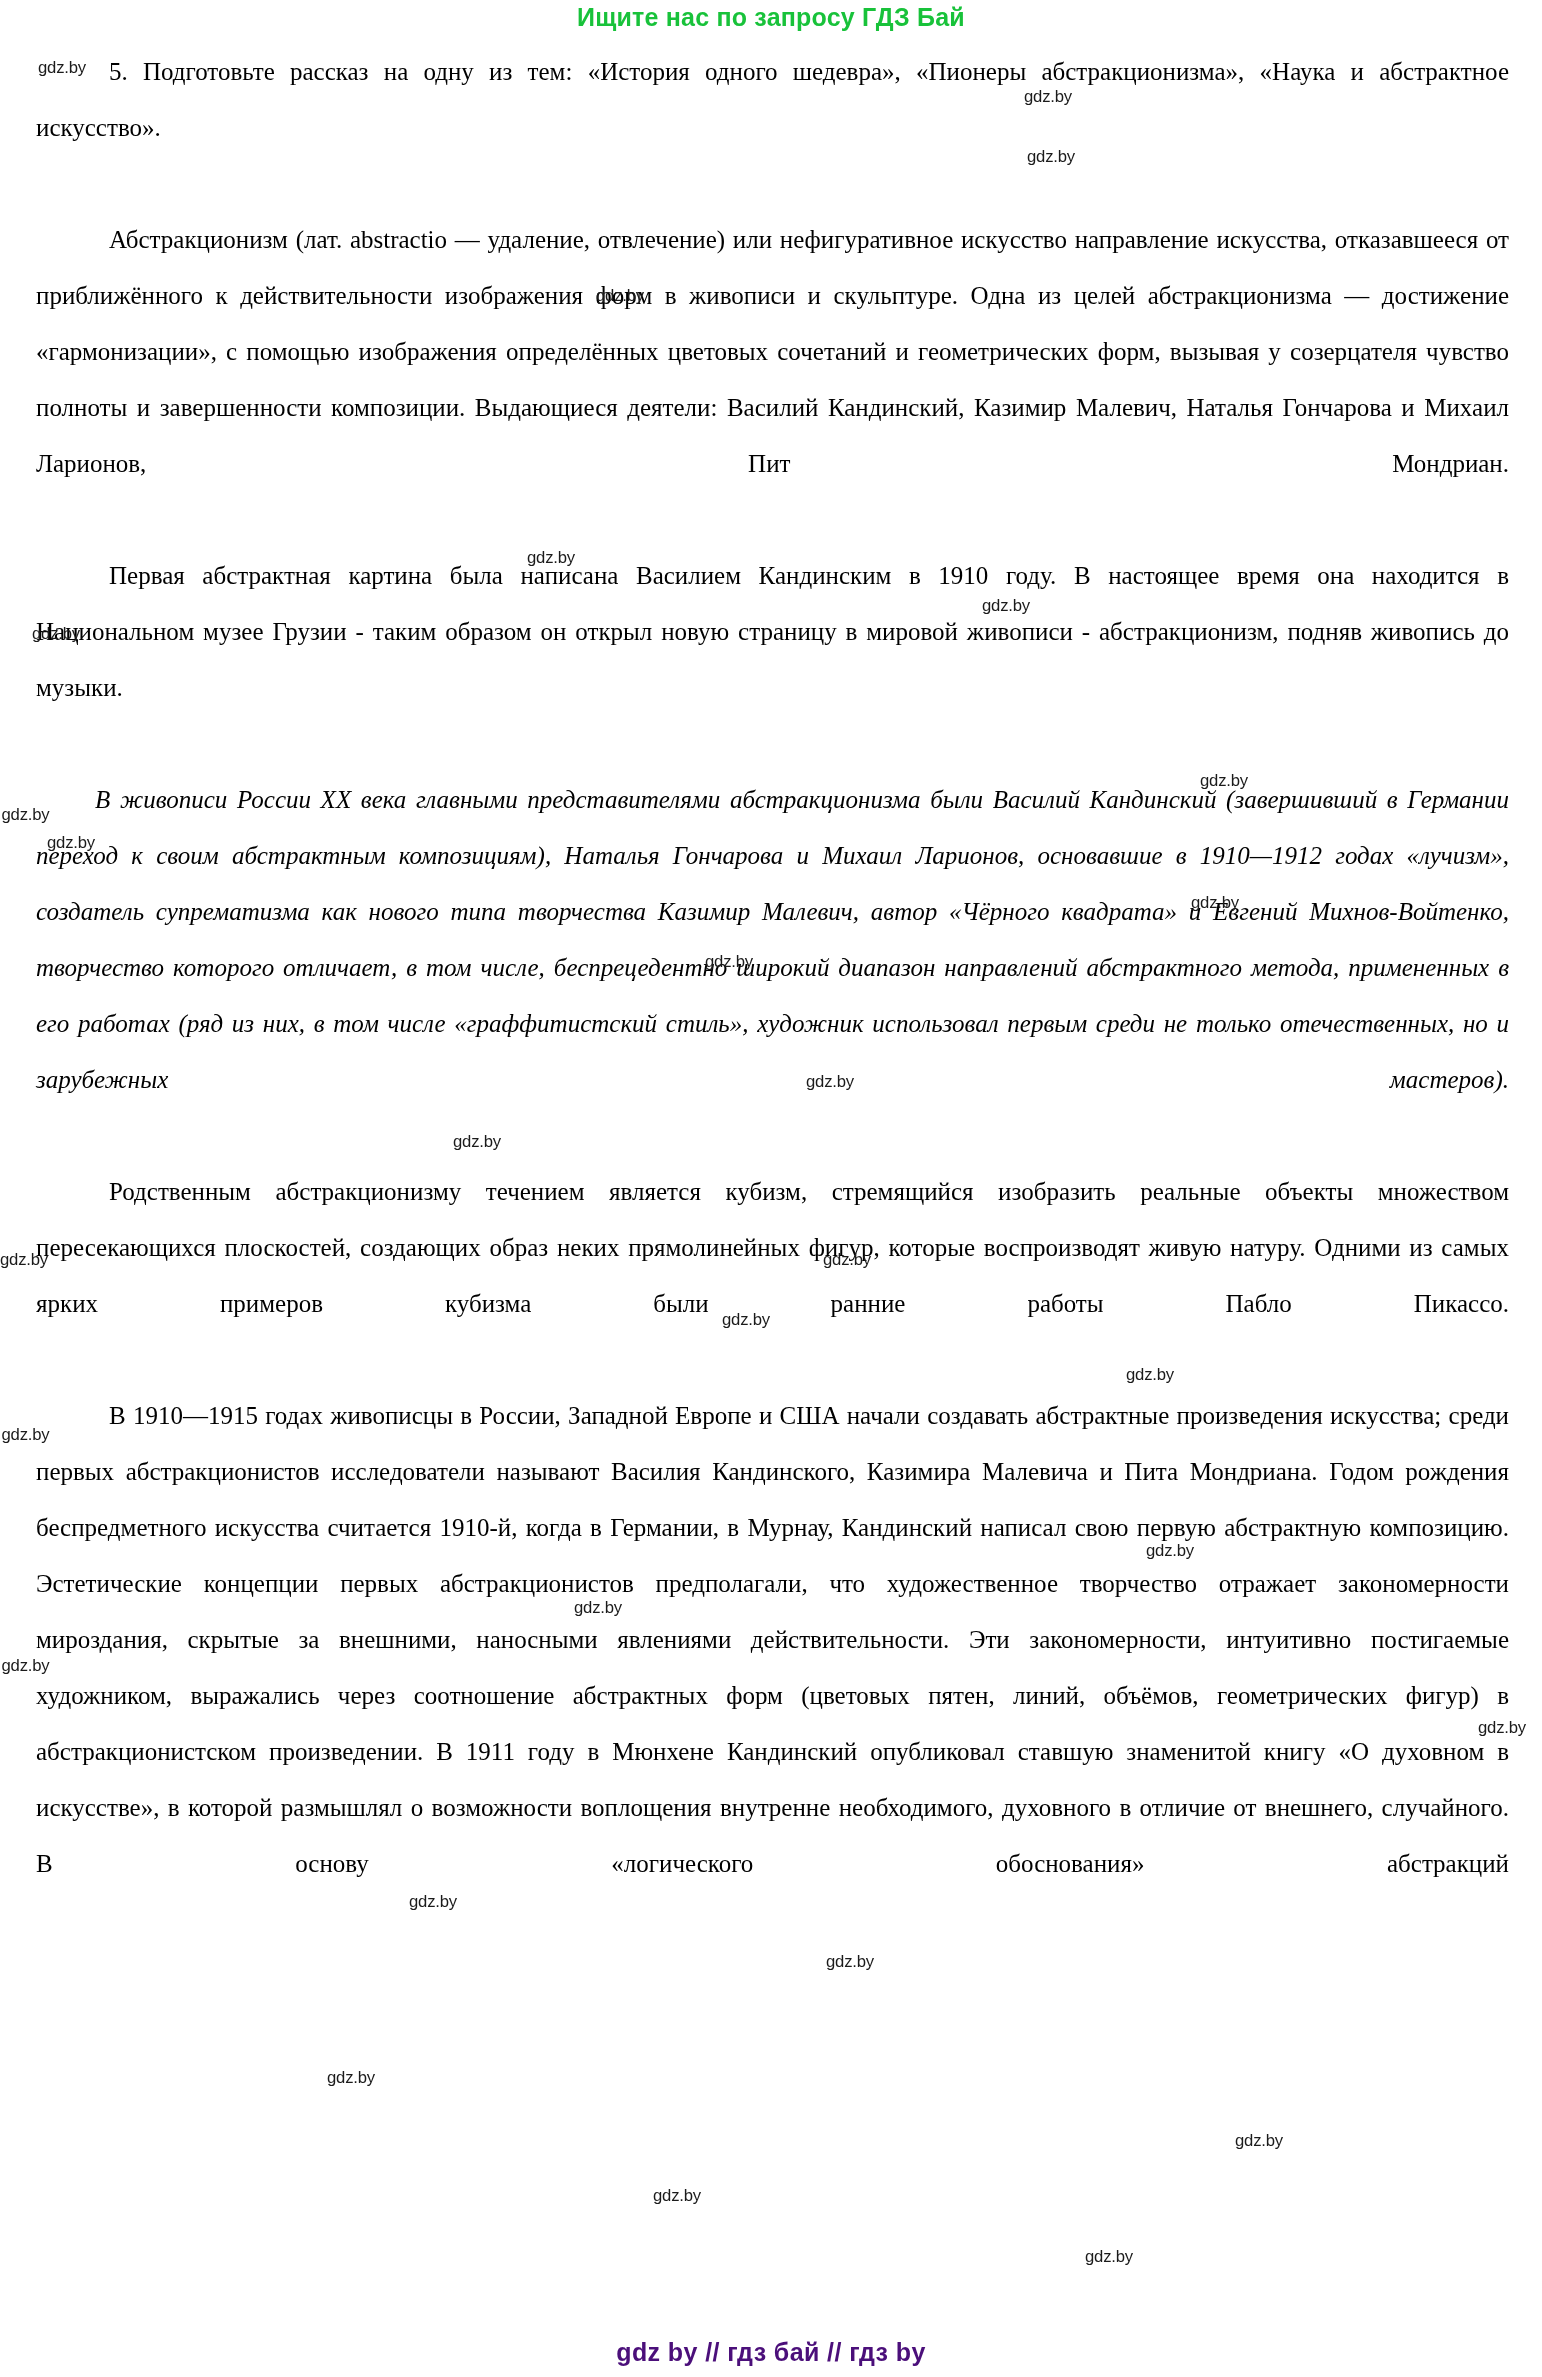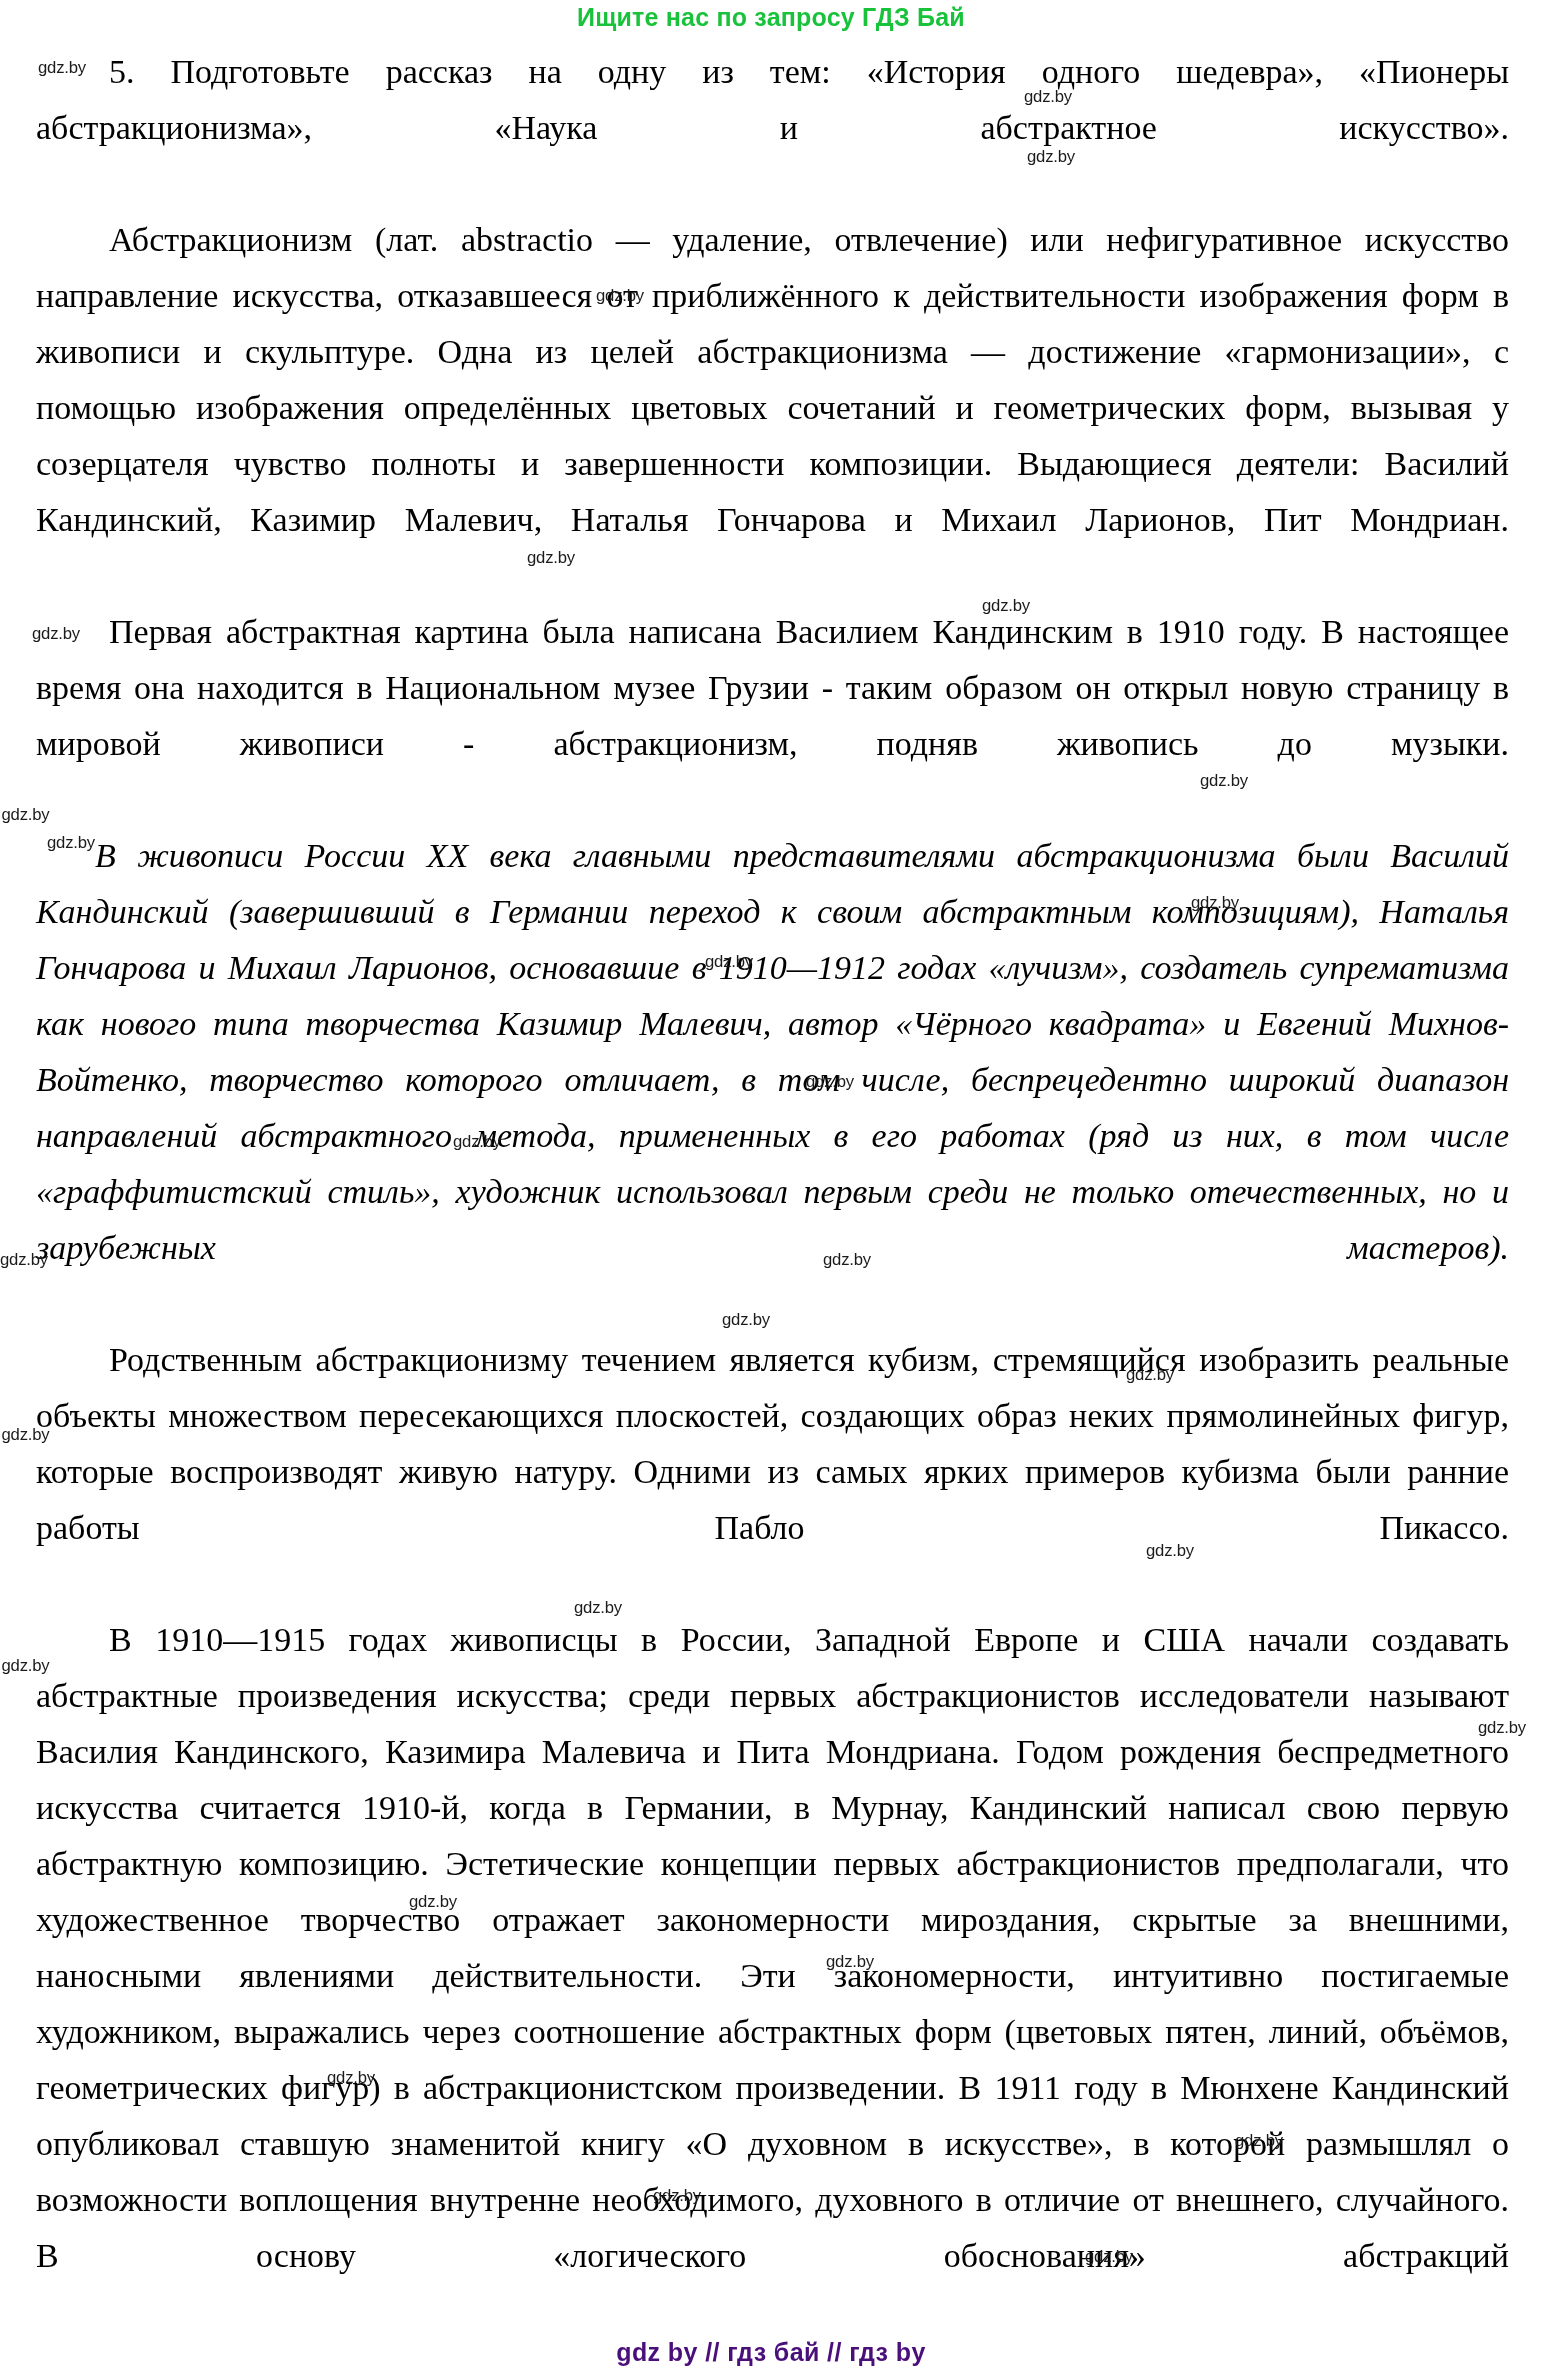--- a/index.html
+++ b/index.html
@@ -50,21 +50,21 @@
   .doc-body {
     position: absolute;
     left: 36px;
     top: 9px;
     width: 1473px;
   }
 
   p.para {
     margin: 0;
     padding: 0;
-    font-size: 34px;
+    font-size: 25px;
     line-height: 56px;
     text-align: justify;
     text-justify: inter-word;
     text-indent: 0;
     hyphens: none;
     word-spacing: 0.02em;
   }
   p.para.indent {
     text-indent: 73px;
   }

